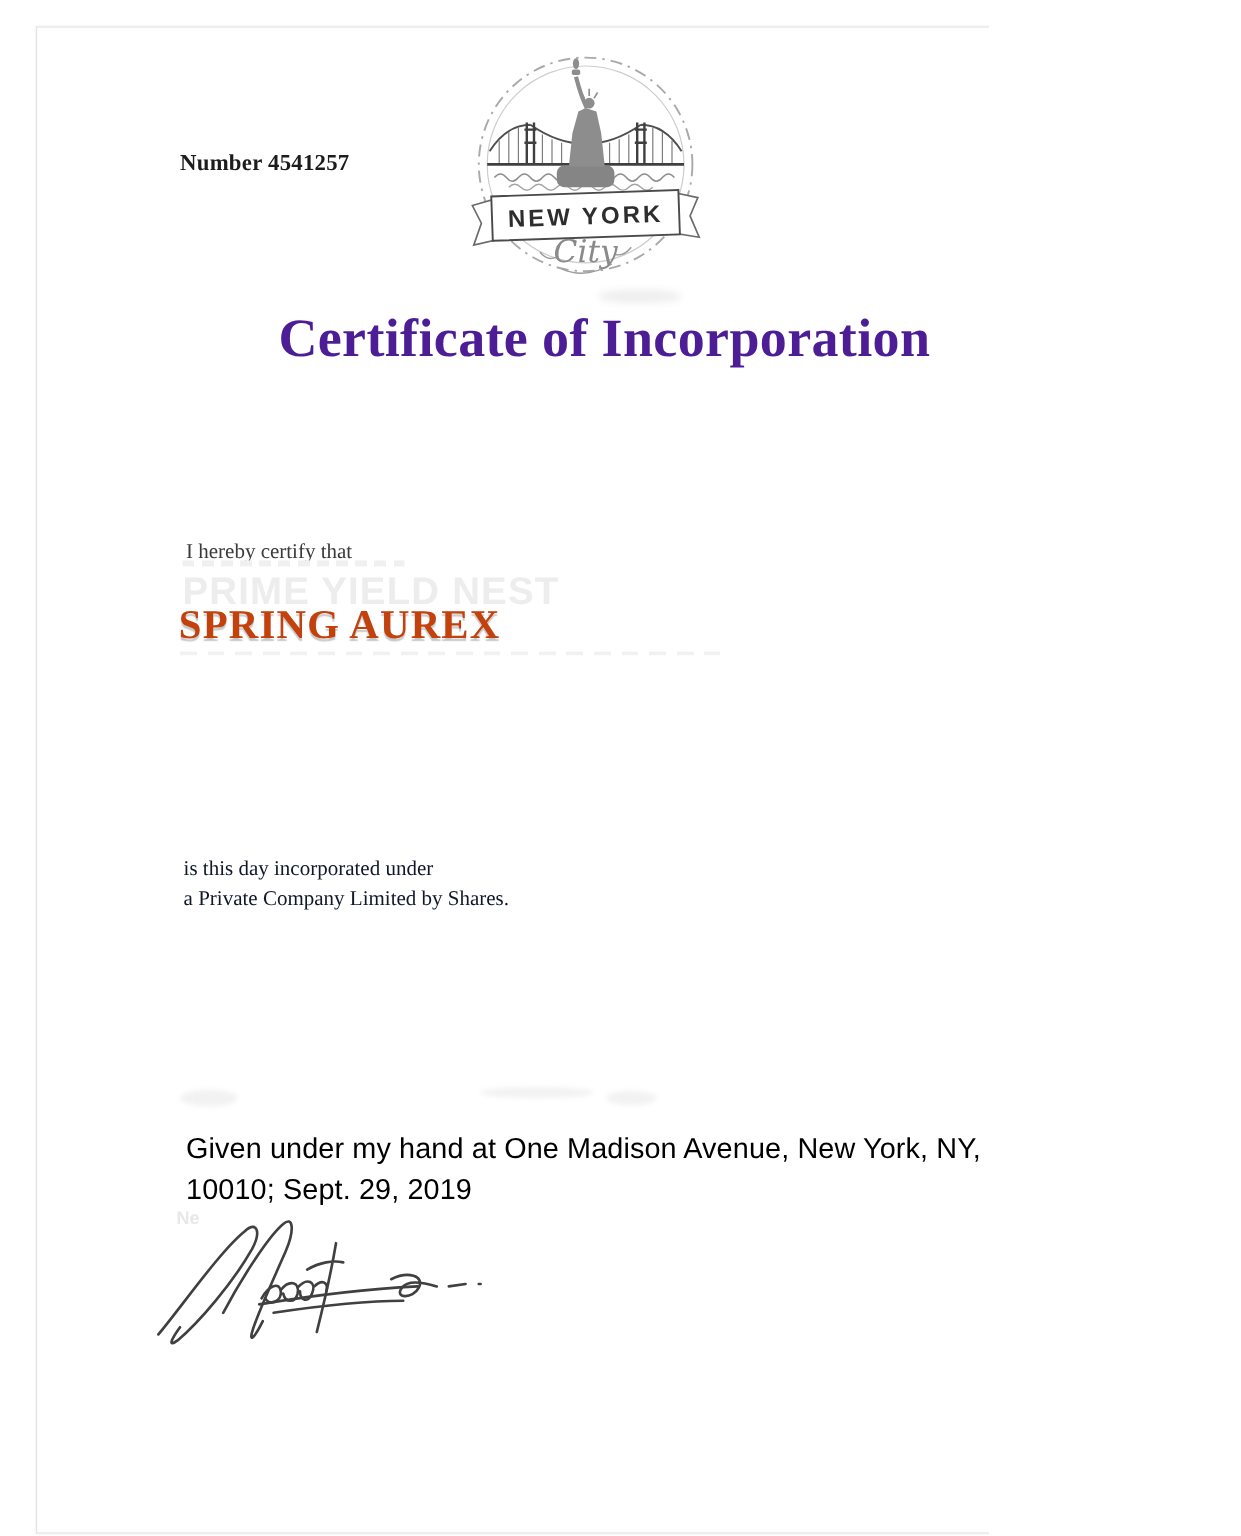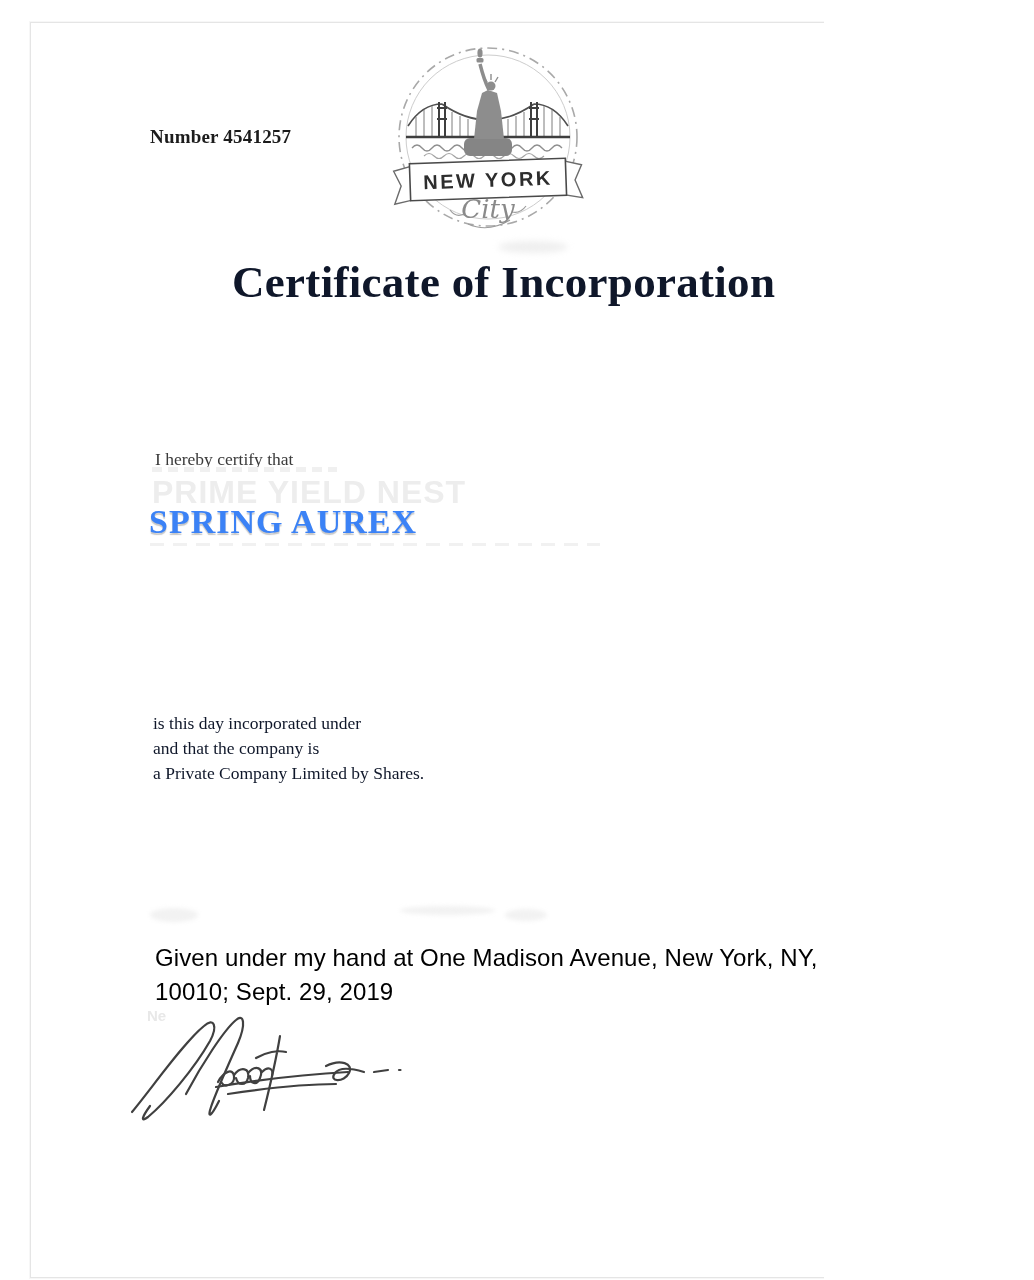--- a/index.html
+++ b/index.html
@@ -10,35 +10,35 @@
   .card {
     position:absolute; left:30px; top:22px; width:972px; height:1254px;
     background:#ffffff; border:1px solid #e5e5e5; box-shadow:0 0 0 1px #f7f7f7;
   }
   .abs { position:absolute; }
   .doc-number {
     left:150px; top:126px; font-size:19px; font-weight:bold; color:#1c1c1c;
     letter-spacing:0.2px;
   }
   .doc-title {
-    left:232px; top:256px; font-size:45px; font-weight:bold; color:#0f172a;
+    left:232px; top:256px; font-size:45px; font-weight:bold; color:#4c1d95;
     letter-spacing:0.3px; white-space:nowrap;
   }
   .certify-line { left:155px; top:449px; font-size:17.5px; color:#3a3a3a; }
   .ghost-topline {
     left:152px; top:467px; width:185px; height:5px;
     background:repeating-linear-gradient(90deg,#f0f0f0 0 10px, transparent 10px 16px);
   }
   .ghost-name {
     left:152px; top:474px; font-family:"Liberation Sans", sans-serif;
     font-size:32px; font-weight:bold; color:#ededed; letter-spacing:1px;
     white-space:nowrap;
   }
   .company-name {
-    left:149px; top:503px; font-size:34px; font-weight:bold; color:#3b82f6;
+    left:149px; top:503px; font-size:34px; font-weight:bold; color:#c2410c;
     letter-spacing:1px; white-space:nowrap;
     text-shadow:0 2px 1px rgba(130,130,130,0.45);
   }
   .ghost-dashline {
     left:150px; top:543px; width:450px; height:3px;
     background:repeating-linear-gradient(90deg,#f1f1f1 0 14px, transparent 14px 23px);
   }
   .body-paragraph {
     left:153px; top:711px; font-size:17.5px; color:#0f172a; line-height:25px;
   }
@@ -114,21 +114,20 @@
   <div class="abs certify-line">I hereby certify that</div>
 
   <div class="abs ghost-topline"></div>
   <div class="abs ghost-name">PRIME YIELD NEST</div>
 
   <div class="abs company-name">SPRING AUREX</div>
   <div class="abs ghost-dashline"></div>
 
   <div class="abs body-paragraph">
     <div>is this day incorporated under</div>
-    <div>and that the company is</div>
     <div>a Private Company Limited by Shares.</div>
   </div>
 
   <div class="abs ghost-blob" style="left:150px; top:908px; width:48px; height:14px;"></div>
   <div class="abs ghost-blob" style="left:400px; top:906px; width:95px; height:9px;"></div>
   <div class="abs ghost-blob" style="left:505px; top:909px; width:42px; height:12px;"></div>
 
   <div class="abs issued-line">
     <div>Given under my hand at One Madison Avenue, New York, NY,</div>
     <div>10010; Sept. 29, 2019</div>

